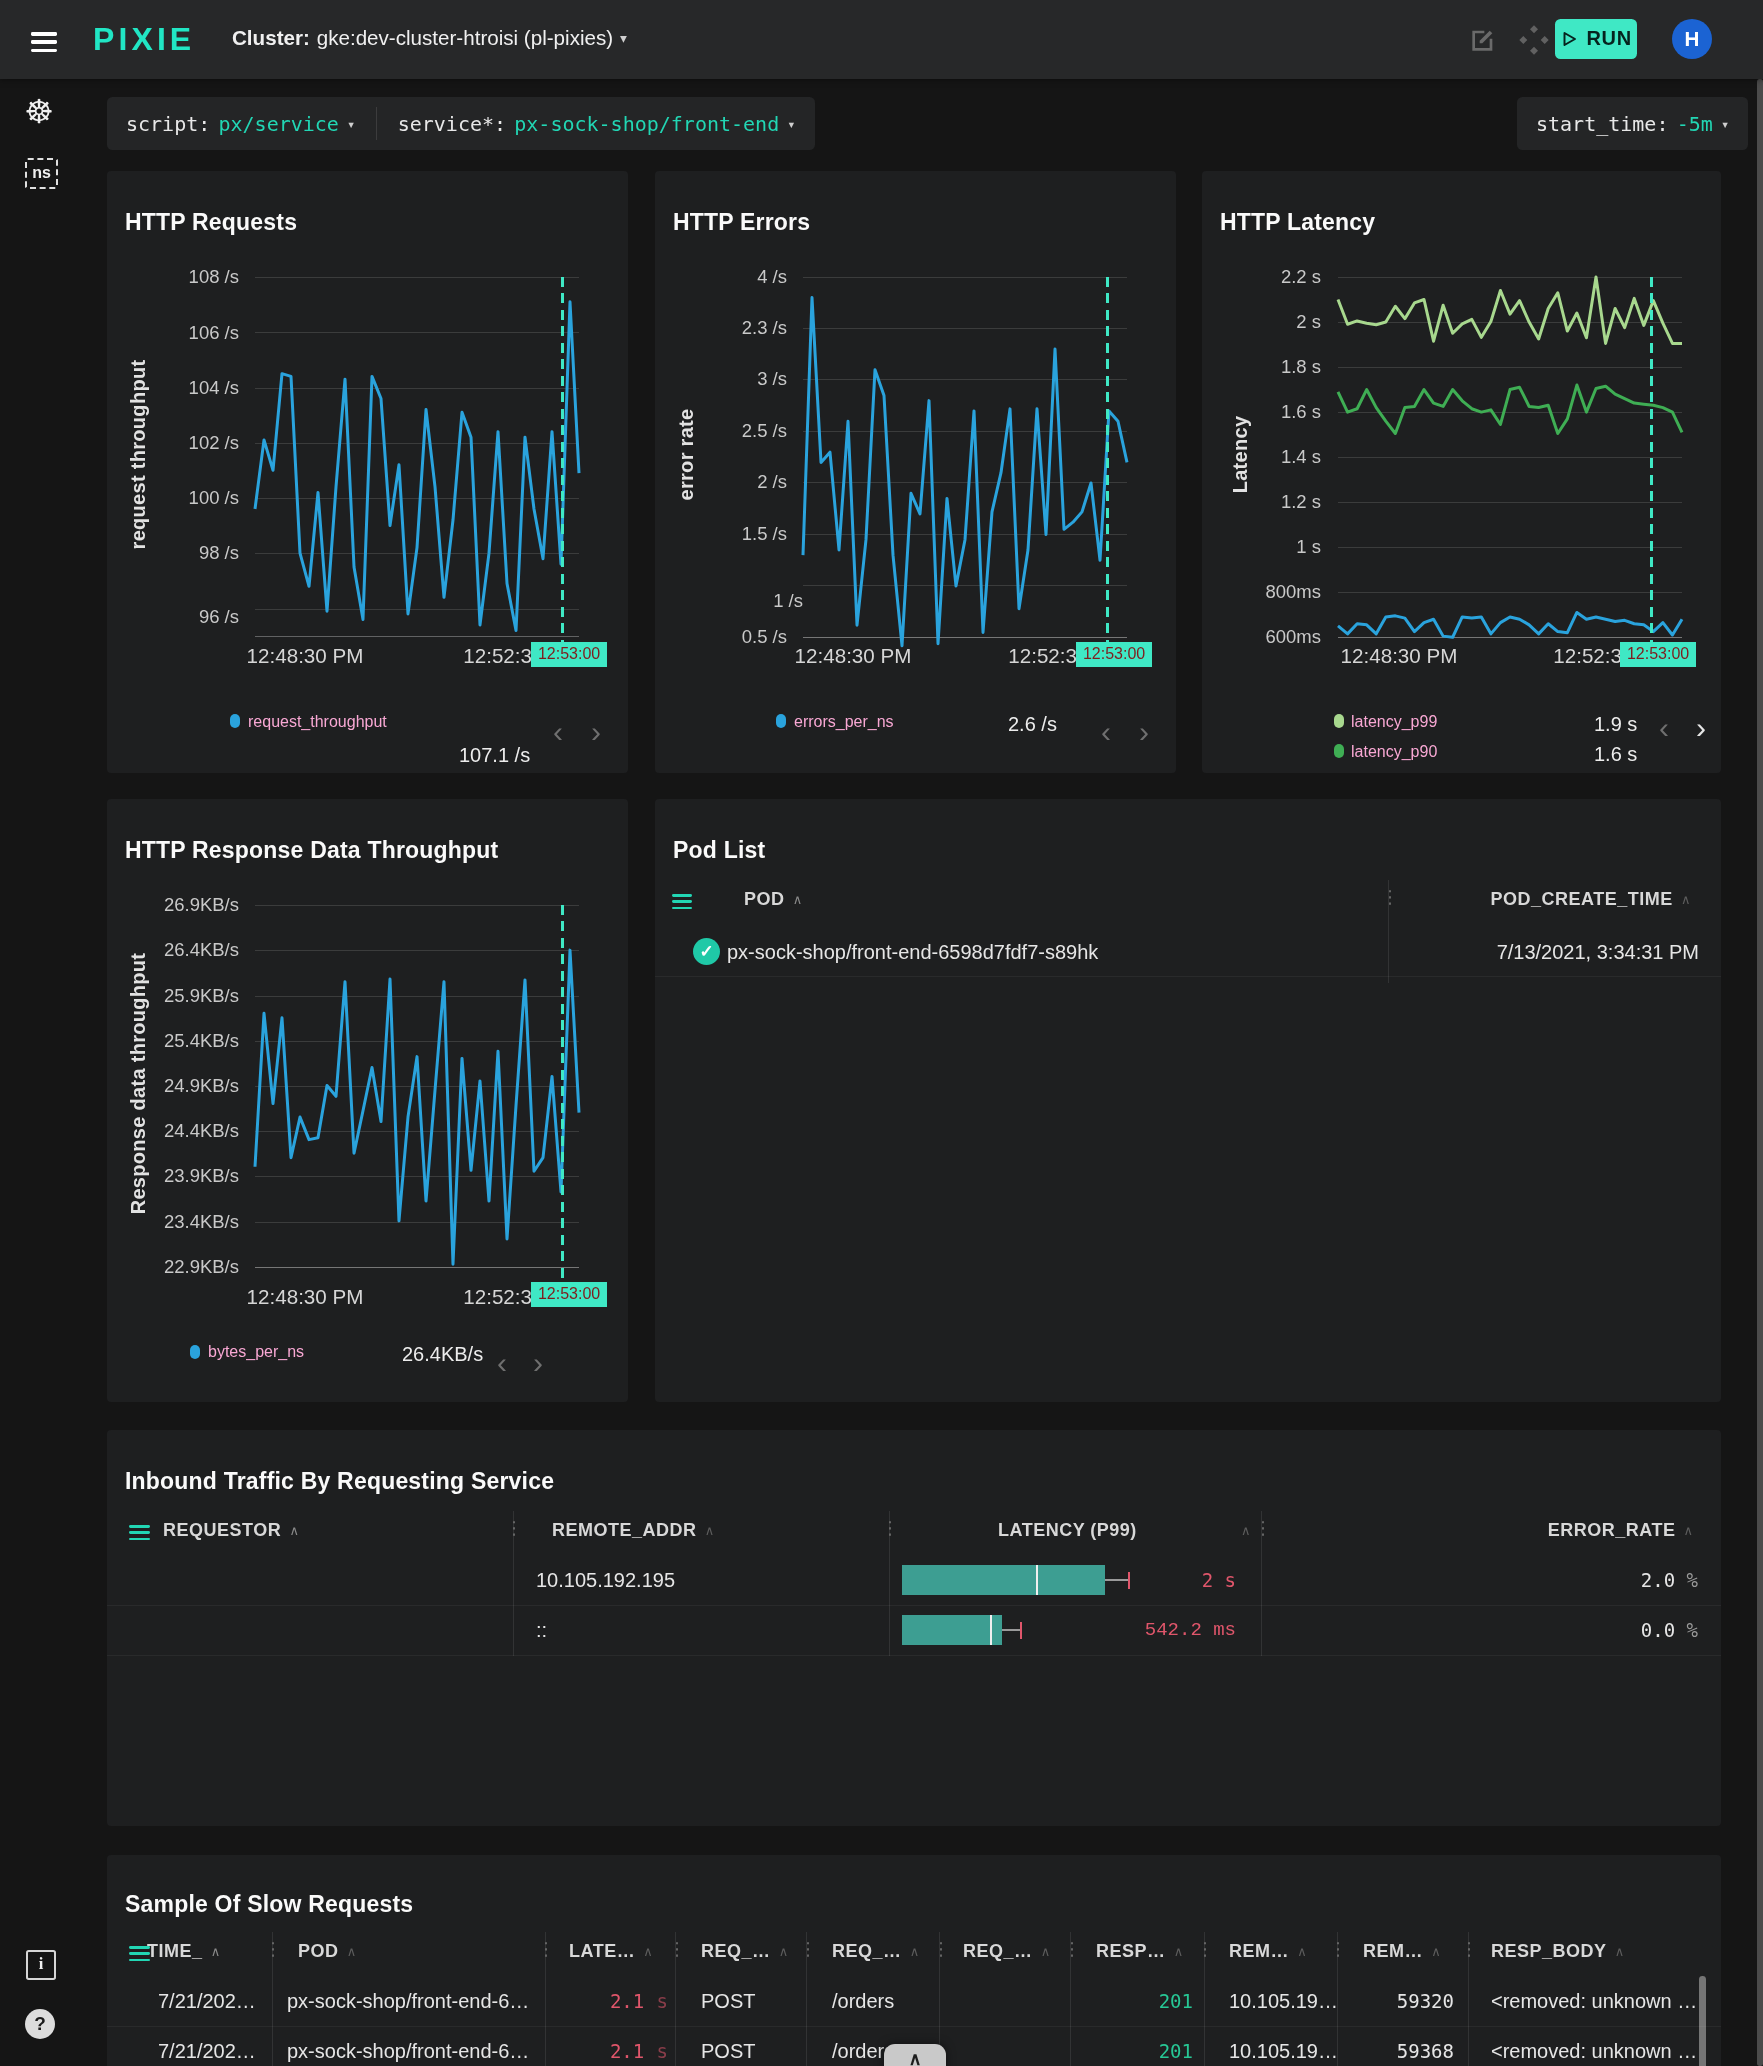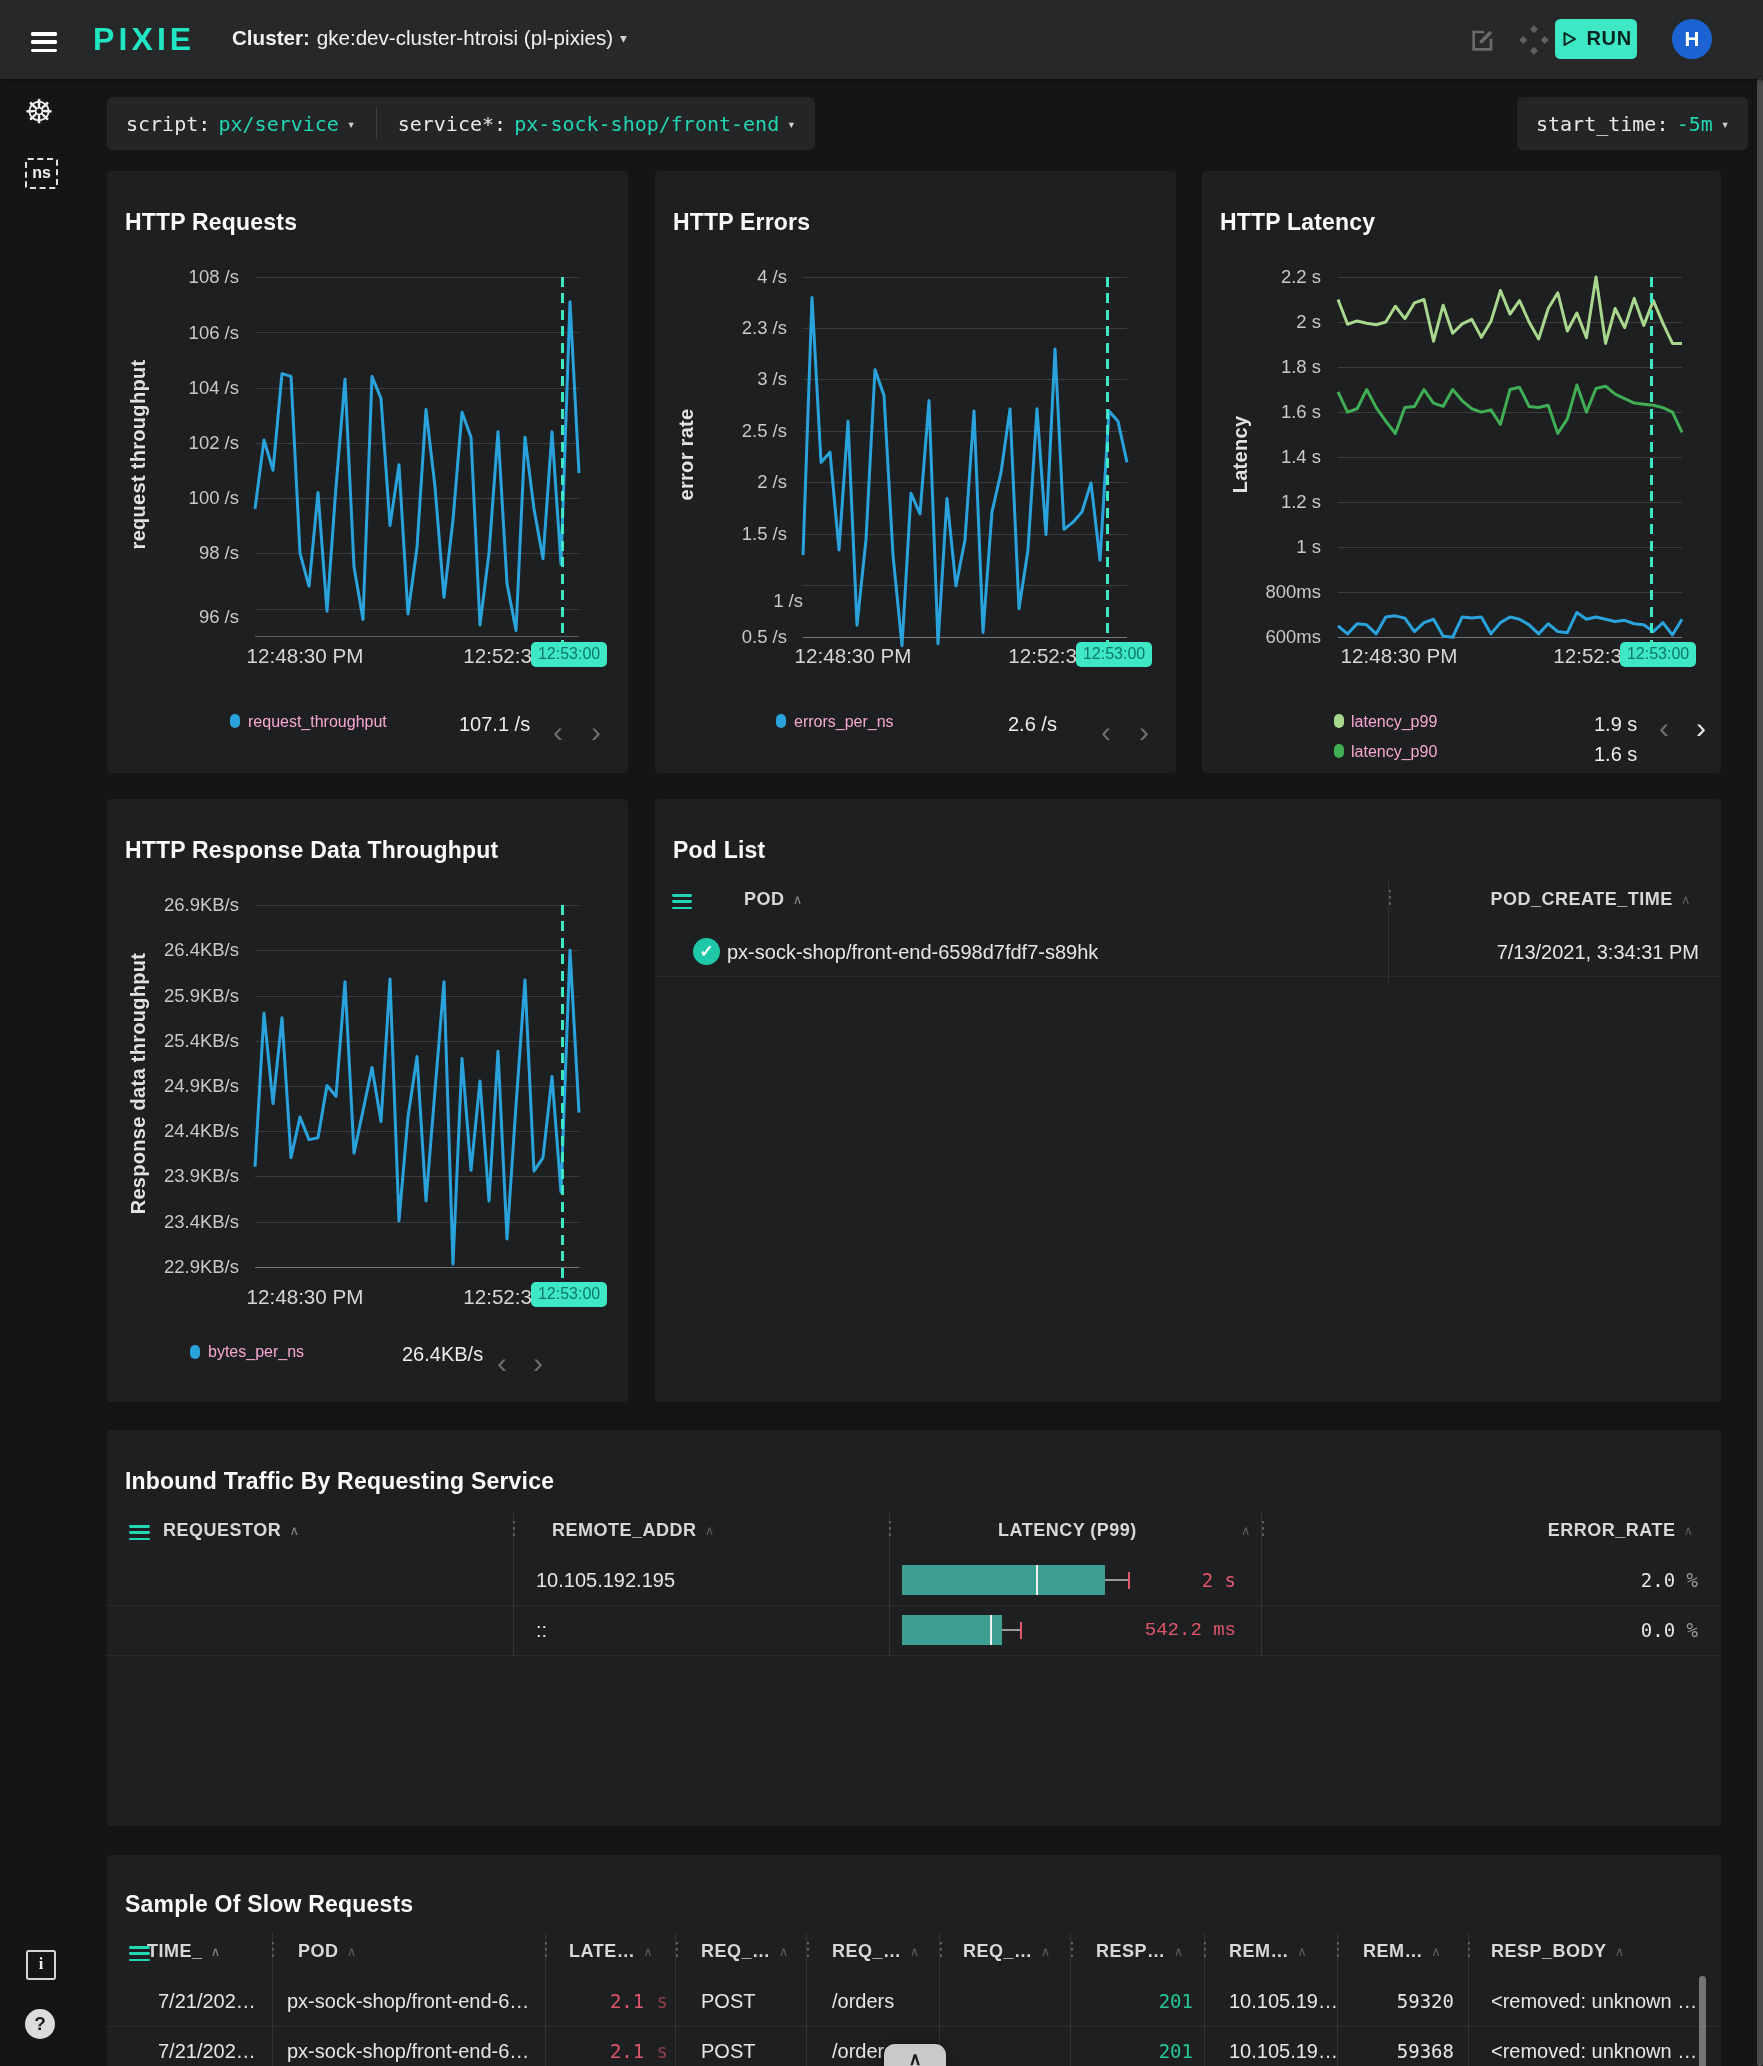--- a/index.html
+++ b/index.html
@@ -25,22 +25,22 @@
   
   .panel{position:absolute;background:#1e1f20;border-radius:4.1px}
   .ptitle{position:absolute;left:18px;top:19px;font-size:23px;font-weight:600;color:#fafafa;letter-spacing:0.2px}
   
   .grid{position:absolute;height:0.7px;background:rgba(255,255,255,.13)}
   .axis{position:absolute;height:1.4px;background:rgba(255,255,255,.30)}
   .tick{position:absolute;font-size:18.5px;color:#c9c9c9;text-align:right;white-space:nowrap}
   .rot{position:absolute;text-align:center;font-size:20px;font-weight:700;color:#e2e2e2;
        transform:rotate(-90deg);letter-spacing:0.3px;white-space:nowrap}
   .xlab{position:absolute;font-size:20.6px;color:#d6d6d6;white-space:nowrap}
-  .badge{position:absolute;background:#3fe8c5;color:#0f766e;font-size:16px;padding:3.4px 6.9px;
-         border-radius:5px;white-space:nowrap;z-index:3}
+  .badge{position:absolute;background:#3fe8c5;color:#7f1d1d;font-size:16px;padding:3.4px 6.9px;
+         border-radius:0;white-space:nowrap;z-index:3}
   .nowline{position:absolute;width:2.7px;z-index:2;
          background:repeating-linear-gradient(180deg,#3fe8c5 0 9.6px,transparent 9.6px 16.5px)}
   .ldot{position:absolute;width:10.3px;height:14.4px;border-radius:5.5px}
   .lname{position:absolute;font-size:16px;color:#f9a8d4;white-space:nowrap}
   .lval{position:absolute;font-size:20px;color:#ededed;white-space:nowrap}
   .chev{position:absolute;font-size:30px;color:#6f6f6f;line-height:1;cursor:pointer}
   .chev.on{color:#e6e6e6}
   
   .th{position:absolute;display:flex;align-items:center;gap:8.2px;font-size:18px;font-weight:700;
       color:#d8d8d8;letter-spacing:0.5px;white-space:nowrap;height:38px}
@@ -144,21 +144,21 @@
       <div class="axis" style="left: 148px; width: 324px; top: 465px;"></div>
       <svg viewBox="0 0 1000 1000" preserveAspectRatio="none" style="position: absolute; left: 148px; top: 106px; width: 324px; height: 359px; overflow: visible;">
         <polyline points="0.0,646.2 27.8,453.8 55.6,538.5 83.3,269.2 111.1,276.9 138.9,769.2 166.7,861.5 194.4,600.0 222.2,930.8 250.0,584.6 277.8,284.6 305.6,807.7 333.3,953.8 361.1,276.9 388.9,338.5 416.7,692.3 444.4,523.1 472.2,938.5 500.0,753.8 527.8,369.2 555.6,584.6 583.3,892.3 611.1,676.9 638.9,376.9 666.7,446.2 694.4,969.2 722.2,769.2 750.0,430.8 777.8,853.8 805.6,984.6 833.3,446.2 861.1,646.2 888.9,784.6 916.7,430.8 944.4,800.0 972.2,69.2 1000.0,546.2" fill="none" stroke="#2aa3dd" stroke-width="3" vector-effect="non-scaling-stroke" stroke-linejoin="round"></polyline>
       </svg>
       <div class="nowline" style="left: 454px; top: 106px; height: 390px;"></div>
       <div class="xlab" style="left: 198px; top: 473px; transform: translateX(-50%);">12:48:30 PM</div>
       <div class="xlab" style="right: 96px; top: 473px;">12:52:3</div>
       <div class="badge" style="left: 424px; top: 471px;">12:53:00</div>
       <div class="ldot" style="left: 123px; top: 543px; background: rgb(42, 163, 221);"></div>
       <div class="lname" style="left: 141px; top: 542px;">request_throughput</div>
-      <div class="lval" style="left: 352px; top: 542px; text-align: right;">107.1 /s</div>
+      <div class="lval" style="left: 352px; top: 573px; text-align: right;">107.1 /s</div>
       <div class="chev" style="left: 446px; top: 546px;">‹</div>
       <div class="chev" style="left: 484px; top: 546px;">›</div>
     </section>
   <section class="panel" id="p-errors" style="left:655px;top:171px;width:521px;height:602px">
     <h2 class="ptitle">HTTP Errors</h2>
   <div class="rot" style="left: -106px; top: 272px; width: 274px;">error rate</div>
       <div class="grid" style="left: 148px; width: 324px; top: 106px;"></div>
       <div class="tick" style="left: 0px; width: 132px; top: 95px;">4 /s</div>
       <div class="grid" style="left: 148px; width: 324px; top: 157px;"></div>
       <div class="tick" style="left: 0px; width: 132px; top: 146px;">2.3 /s</div>

